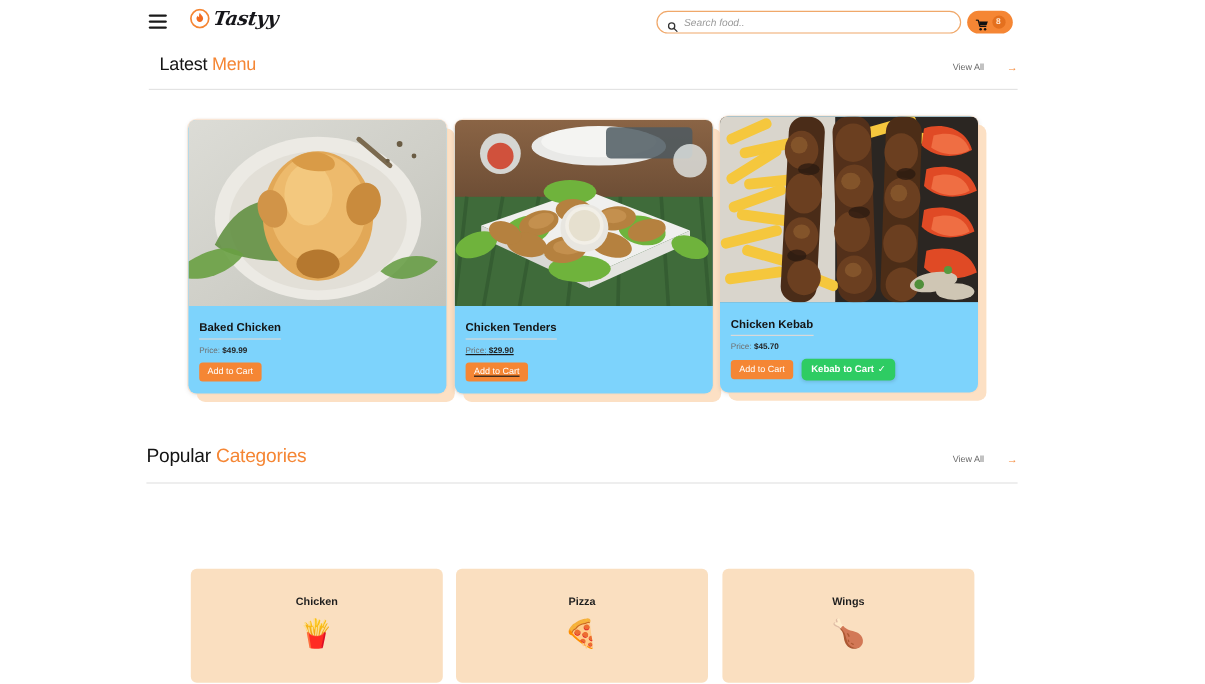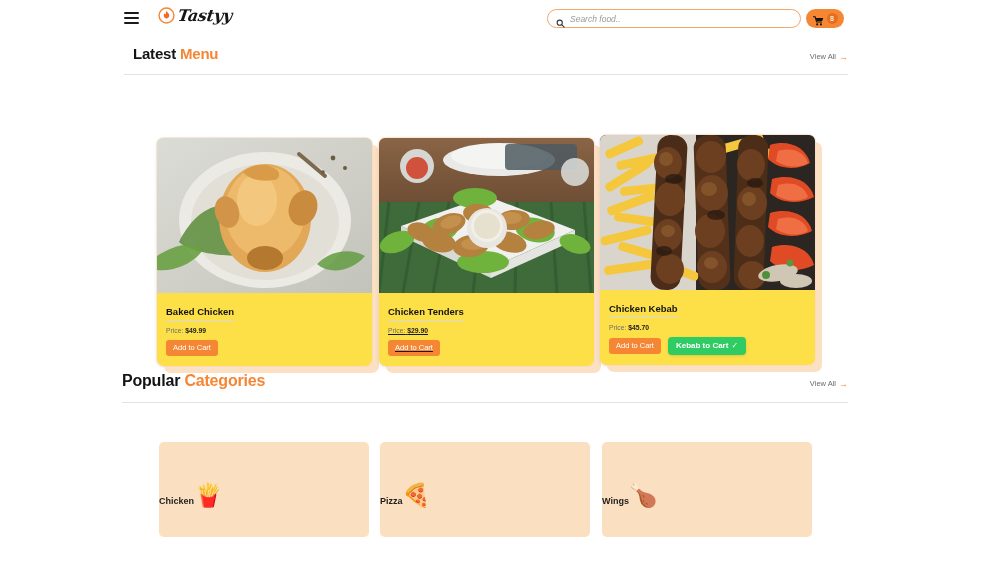--- a/index.html
+++ b/index.html
@@ -131,30 +131,30 @@
   }
 
   
   .section-head {
     position: absolute;
     display: flex;
     align-items: baseline;
     justify-content: space-between;
   }
   .sec-title {
-    font-weight: 700;
+    font-weight: 400;
     color: #141414;
     letter-spacing: -0.2px;
   }
   .sec-title .accent { color: #f58634; }
 
   .view-all {
     display: inline-flex;
     align-items: center;
-    gap: 3px;
+    gap: 19px;
     color: #6b6b6b;
     text-decoration: none;
     cursor: pointer;
     white-space: nowrap;
     margin-left: 38px;
   }
   .view-all .arrow { color: #f58634; font-size: 9px; }
 
   .divider {
     position: absolute;
@@ -173,27 +173,26 @@
   #popular-head .sec-title { font-size: 16px; }
   #popular-head .view-all { font-size: 7.5px; }
   #popular-divider { left: 122px; top: 402px; width: 726px; }
 
   
   .cards-row { position: absolute; left: 0; top: 0; width: 1004px; height: 330px; }
 
   .food-card {
     position: absolute;
     width: 215px;
-    background: #fde047;
+    background: #7dd3fc;
     border-radius: 7px;
     box-shadow: 0 0 0 1px rgba(250,215,185,0.55),
                 7px 7px 0 0 #fce0c4,
                 0 1px 4px rgba(0,0,0,0.10);
     overflow: visible;
-    margin-top: 38px;
   }
   .food-card .thumb {
     width: 215px;
     height: 155px;
     border-radius: 6px 6px 0 0;
     overflow: hidden;
     position: relative;
     display: block;
   }
   .food-card .thumb svg { display: block; width: 215px; height: 155px; }
@@ -252,22 +251,24 @@
   #card-2 { left: 600px; top: 97px; }
 
   
   .cat-card {
     position: absolute;
     width: 210px;
     height: 95px;
     background: #fadfc0;
     border-radius: 5px;
     display: flex;
+    flex-direction: column;
     align-items: center;
     cursor: pointer;
+    margin-top: 32px;
   }
   .cat-label {
     font-size: 9px;
     font-weight: 700;
     color: #1e1e1e;
     margin-top: 22px;
   }
   .cat-emoji {
     font-size: 23px;
     line-height: 1;

